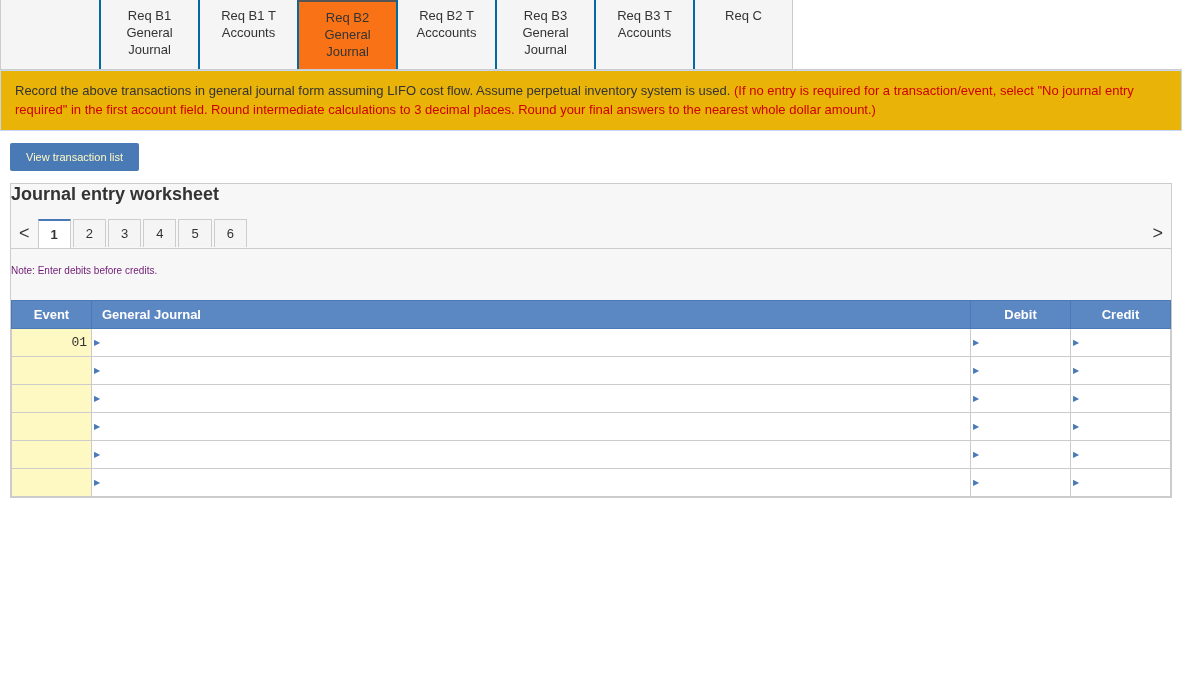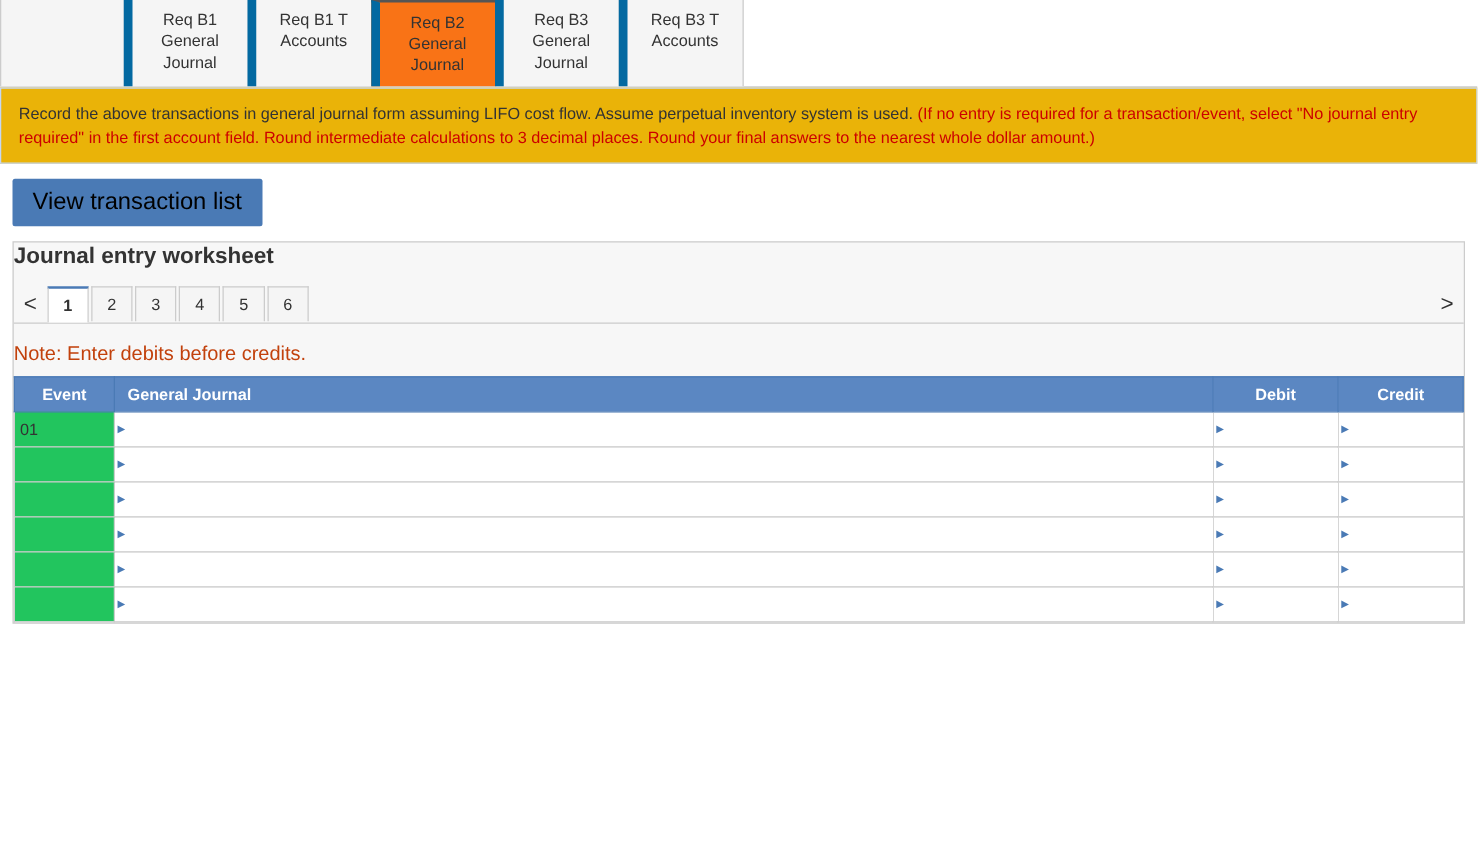--- a/index.html
+++ b/index.html
@@ -7,21 +7,21 @@
 
     
     .top-tabs {
       display: flex;
       border-bottom: 1px solid #ccc;
       background: #fff;
     }
     .top-tab {
       padding: 8px 16px;
       border-right: 1px solid #ccc;
-      border-left: 7px solid #0369a1;
+      border-left: 2px solid #0369a1;
       cursor: pointer;
       text-align: center;
       min-width: 100px;
       font-size: 13px;
       color: #333;
       line-height: 1.3;
       border-bottom: none;
       margin-right: -1px;
     }
     .top-tab:first-child { border-left: 1px solid #ccc; }
@@ -43,24 +43,24 @@
       line-height: 1.5;
       color: #333;
     }
     .instruction-box .red-text {
       color: #cc0000;
     }
 
     
     .btn-view {
       background: #4a7ab5;
-      color: #000000;
+      color: #fef9c3;
       border: none;
       padding: 8px 16px;
-      font-size: 19px;
+      font-size: 11px;
       cursor: pointer;
       margin: 12px 0 12px 10px;
       border-radius: 2px;
     }
 
     
     .worksheet-container {
       border: 1px solid #ccc;
       margin: 0 10px 10px 10px;
       background: #f7f7f7;
@@ -107,23 +107,23 @@
       border: 1px solid #ccc;
       background: #fff;
       padding: 14px;
       margin-bottom: 12px;
       font-size: 13px;
       min-height: 70px;
     }
 
     
     .note-text {
-      color: #c2410c;
-      font-size: 16px;
-      margin-bottom: 8px;
+      color: #701a75;
+      font-size: 10px;
+      margin-bottom: 24px;
     }
 
     
     .journal-table {
       width: 100%;
       border-collapse: collapse;
       font-size: 13px;
     }
     .journal-table th {
       background: #5b87c2;
@@ -133,25 +133,26 @@
       border: 1px solid #4a7ab5;
       font-weight: bold;
     }
     .journal-table th.left { text-align: left; }
     .journal-table td {
       border: 1px solid #ccc;
       padding: 0;
       height: 28px;
     }
     .journal-table td.event-cell {
-      text-align: left;
+      text-align: right;
       vertical-align: middle;
-      background: #22c55e;
+      background: #fef9c3;
       font-size: 13px;
       padding: 4px;
+      font-family: Liberation Mono, monospace;
     }
     .journal-table td input {
       width: 100%;
       height: 100%;
       border: none;
       outline: none;
       padding: 4px 6px;
       font-size: 13px;
       background: transparent;
     }
@@ -188,27 +189,34 @@
   <div class="top-tab">
     <span>Req B1 T</span><br>
     <span>Accounts</span>
   </div>
   <div class="top-tab active">
     <span>Req B2</span><br>
     <span>General</span><br>
     <span>Journal</span>
   </div>
   <div class="top-tab">
+    <span>Req B2 T</span><br>
+    <span>Acccounts</span>
+  </div>
+  <div class="top-tab">
     <span>Req B3</span><br>
     <span>General</span><br>
     <span>Journal</span>
   </div>
   <div class="top-tab">
     <span>Req B3 T</span><br>
     <span>Accounts</span>
+  </div>
+  <div class="top-tab">
+    <span>Req C</span>
   </div>
 </div>
 
 
 <div class="instruction-box">
   <span>Record the above transactions in general journal form assuming LIFO cost flow. Assume perpetual inventory system is used.</span>
   <span class="red-text">(If no entry is required for a transaction/event, select "No journal entry required" in the first account field. Round intermediate calculations to 3 decimal places. Round your final answers to the nearest whole dollar amount.)</span>
 </div>
 
 

